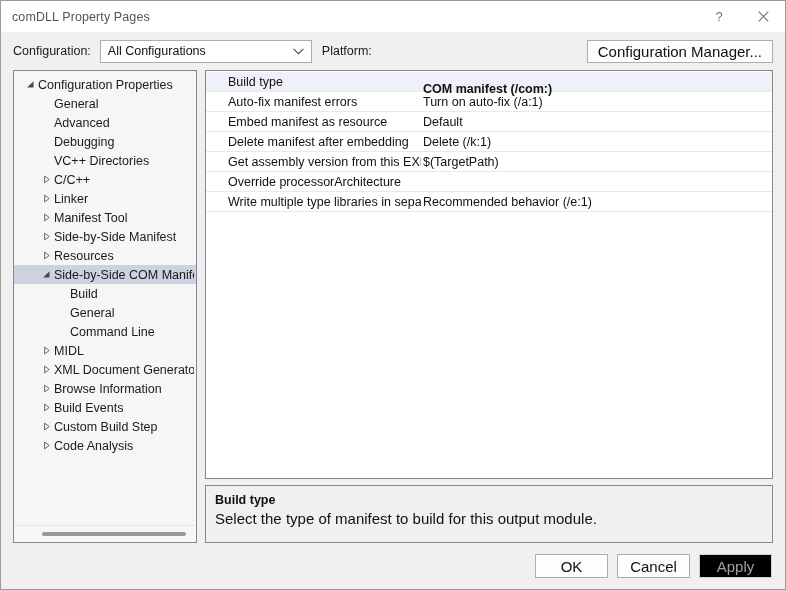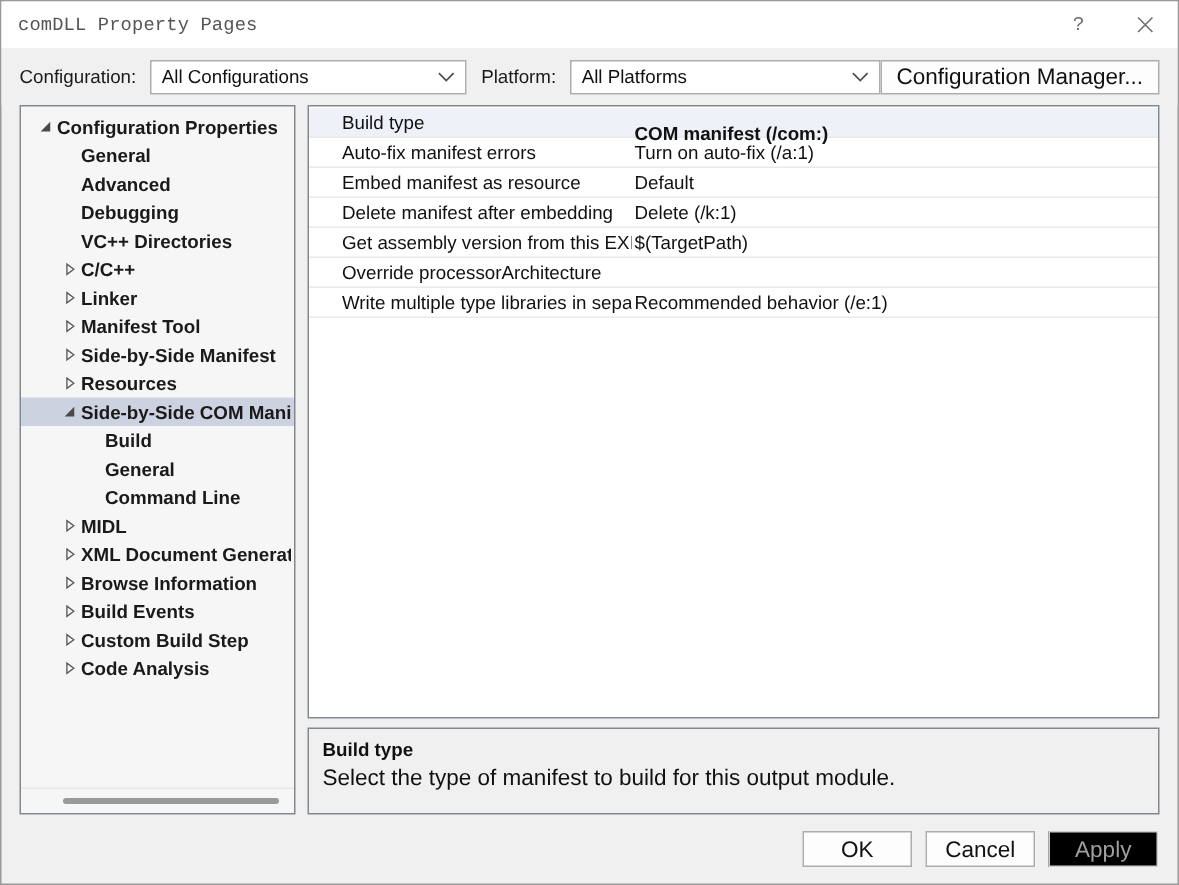--- a/index.html
+++ b/index.html
@@ -30,21 +30,20 @@
   }
 
   
   .titlebar {
     height: 31px;
     background: #ffffff;
     display: flex;
     align-items: center;
     flex: none;
     position: relative;
-    font-family: Liberation Mono, monospace;
   }
   .title-text {
     padding-left: 11px;
     font-size: 12.5px;
     color: #555555;
     letter-spacing: 0.1px;
   }
   .caption-buttons {
     position: absolute;
     right: 0; top: 0;
@@ -138,21 +137,20 @@
     display: flex;
     flex-direction: column;
     position: relative;
     overflow: hidden;
   }
   .tree-scroll {
     flex: 1;
     overflow: hidden;
     padding-top: 4px;
     position: relative;
-    font-weight: bold;
   }
   .tree-item {
     height: 19px;
     display: flex;
     align-items: center;
     font-size: 12.5px;
     color: #1a1a1a;
     white-space: nowrap;
     cursor: default;
     padding-right: 2px;
@@ -304,28 +302,20 @@
     <div class="combo config">
       <span>All Configurations</span>
       <span class="chev">
         <svg width="11" height="7" viewBox="0 0 11 7">
             <path d="M0.6,0.8 L5.5,5.7 L10.4,0.8" stroke="#4a4a4a" stroke-width="1.1" fill="none"></path>
           </svg>
       </span>
     </div>
     <div class="spacer-sm"></div>
     <span class="cfg-label">Platform:</span>
-    <div class="combo platform">
-      <span>All Platforms</span>
-      <span class="chev">
-        <svg width="11" height="7" viewBox="0 0 11 7">
-            <path d="M0.6,0.8 L5.5,5.7 L10.4,0.8" stroke="#4a4a4a" stroke-width="1.1" fill="none"></path>
-          </svg>
-      </span>
-    </div>
     <div class="btn cfgmgr">Configuration Manager...</div>
   </div>
 
   <div class="bodyarea">
 
     <div class="tree-panel">
       <div class="tree-scroll" id="tree-list">
           <div class="tree-item">
             <div style="width: 8px; flex: 0 0 auto;"></div>
             <div class="tree-expander">

